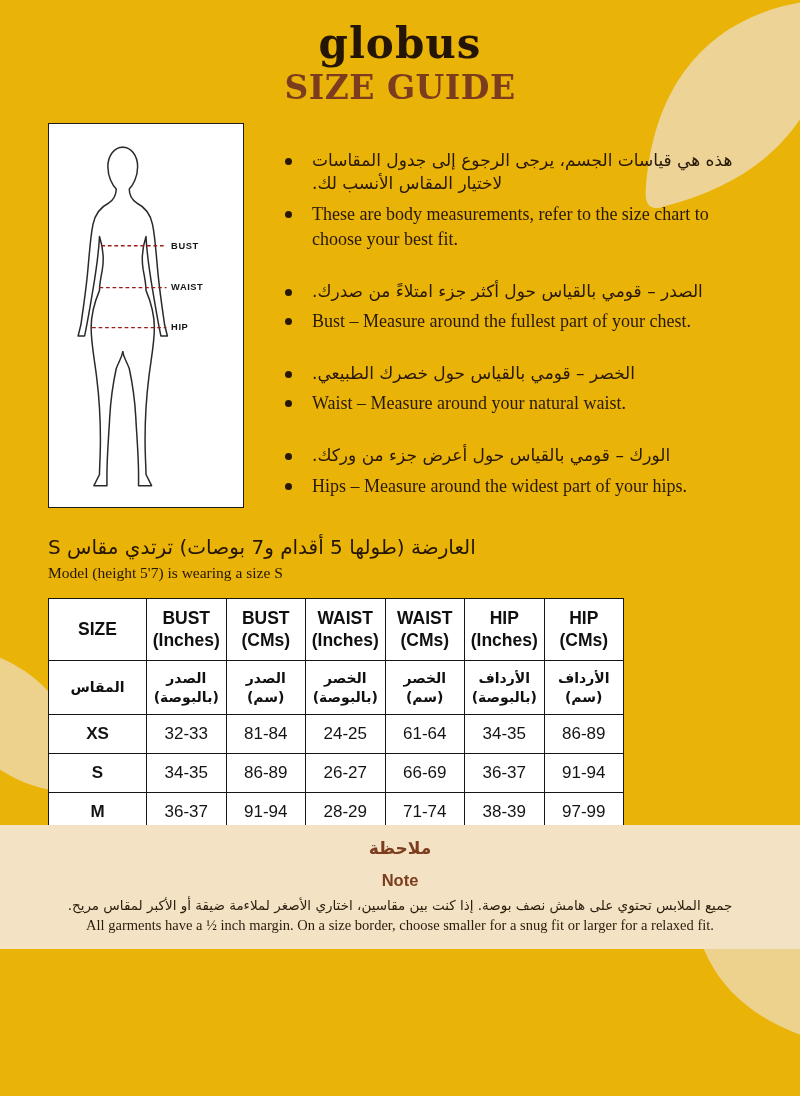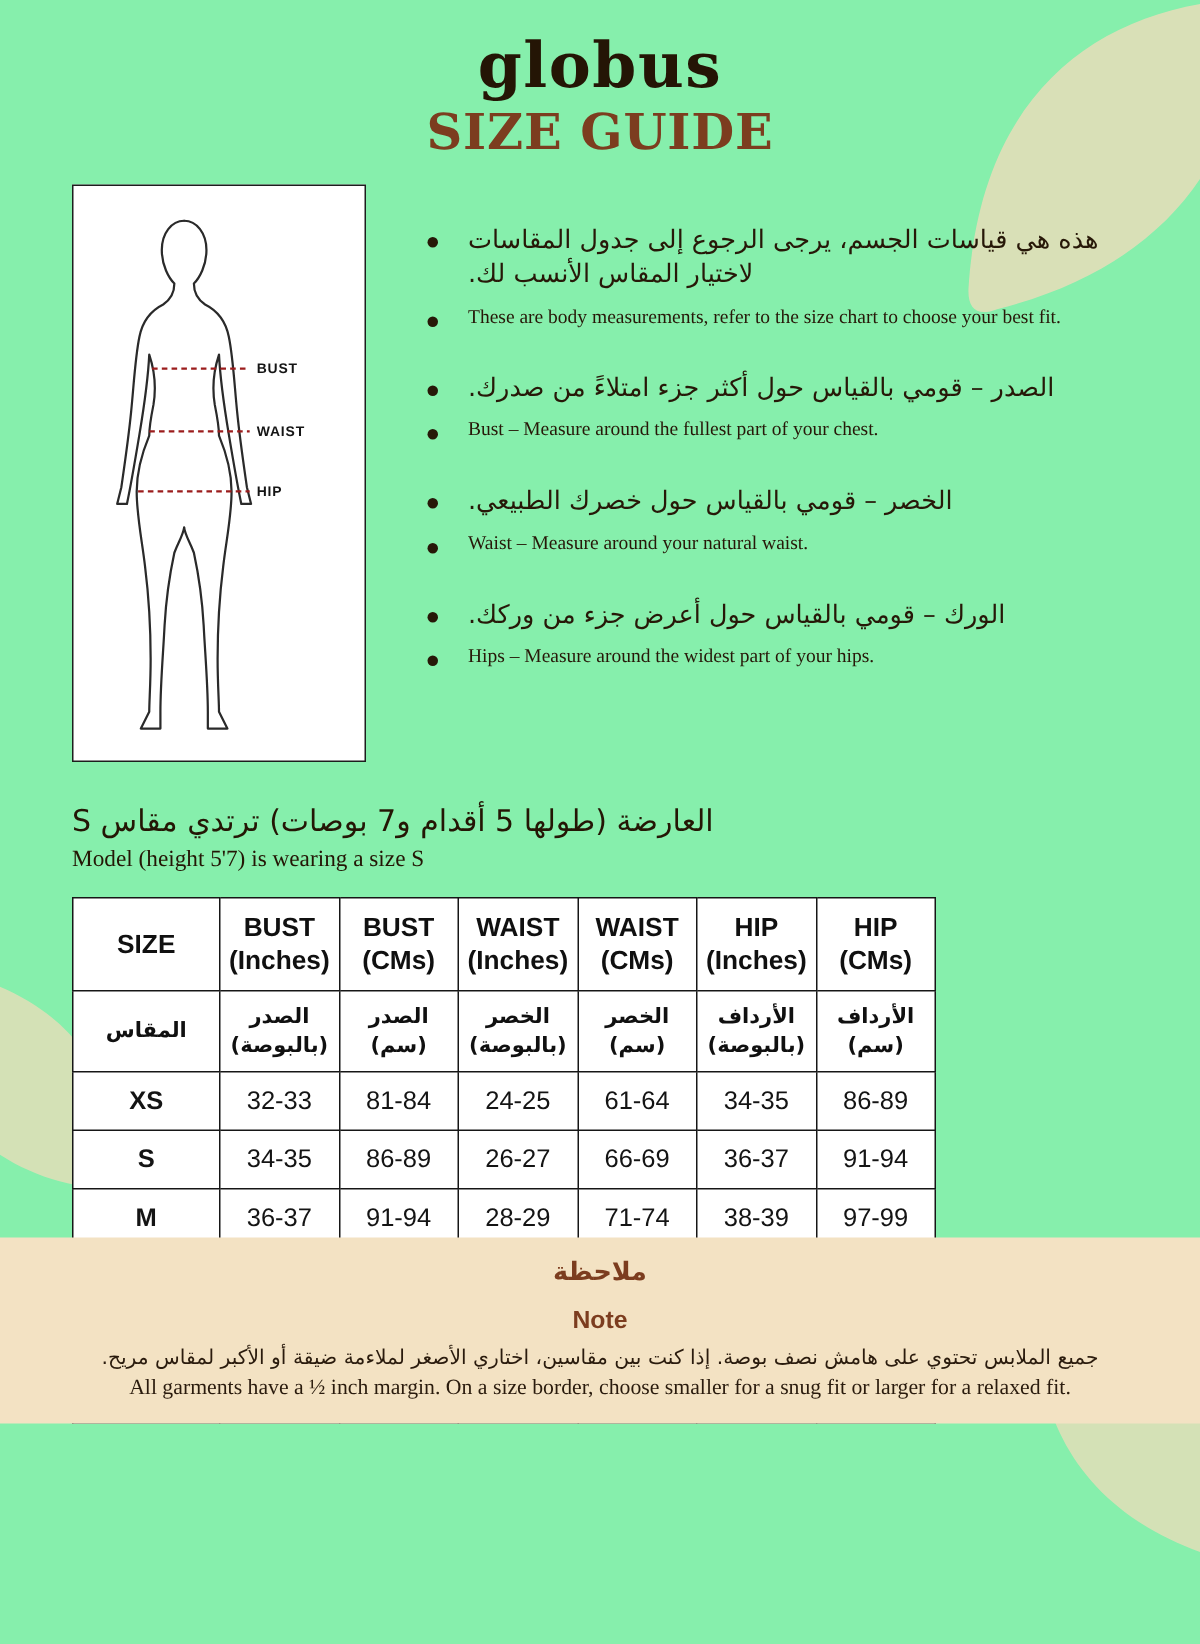--- a/index.html
+++ b/index.html
@@ -1,20 +1,20 @@
 <!DOCTYPE html>
 <html><head>
 <meta charset="utf-8">
 <style>
   * { box-sizing: border-box; }
   body { margin: 0; font-family: "DejaVu Sans", sans-serif; }
   .page {
     position: relative;
     width: 800px; height: 1096px;
-    background: #86efac;
+    background: #eab308;
     overflow: hidden;
   }
   .leaf { position: absolute; z-index: 0; }
   .content-layer { position: relative; z-index: 1; }
 
   
   .header { text-align: center; padding-top: 22px; }
   .logo {
     font-family: "DejaVu Serif", serif;
     font-size: 42px; line-height: 1.05; font-weight: 600;
@@ -36,21 +36,21 @@
   .figure-box svg { width: 100%; height: 100%; display: block; }
   .fig-label { font: 700 10px "Liberation Sans", sans-serif; letter-spacing: 0.6px; fill: #151515; }
 
   .bullets { flex: 1; padding-left: 41px; padding-top: 26px; }
   .group { margin-bottom: 28px; }
   .group:last-child { margin-bottom: 0; }
   .bullet { display: flex; gap: 20px; margin-bottom: 6px; }
   .dot { width: 7px; height: 7px; border-radius: 50%; background: #271808; flex: none; margin-top: 9px; }
   .b-text { flex: 1; }
   .b-ar { direction: rtl; text-align: left; font-size: 17px; color: #271808; line-height: 1.38; }
-  .b-en { font-family: "Liberation Serif", serif; font-size: 13px; color: #271808; line-height: 1.38; }
+  .b-en { font-family: "Liberation Serif", serif; font-size: 18px; color: #271808; line-height: 1.38; }
 
   
   .model-note { padding: 0 48px; margin-top: 26px; color: #241605; }
   .model-ar { direction: rtl; text-align: left; font-size: 20px; line-height: 1.35; }
   .model-en { font-family: "Liberation Serif", serif; font-size: 15.5px; margin-top: 3px; }
 
   
   .size-table {
     margin: 16px 48px 0;
     width: 576px;

